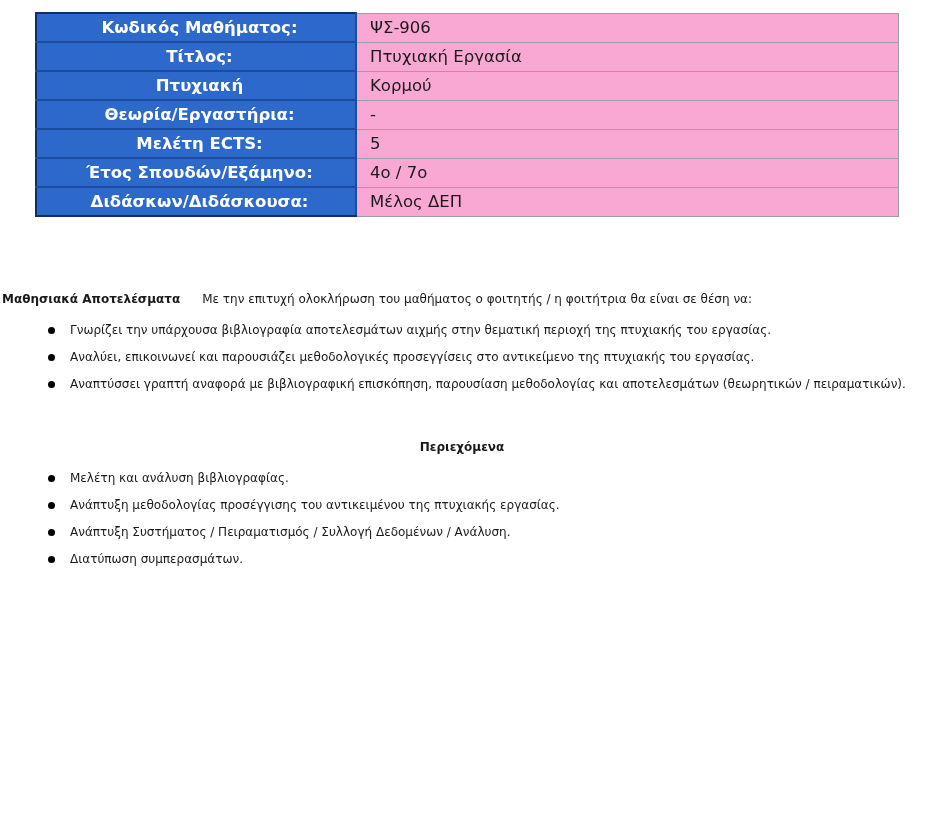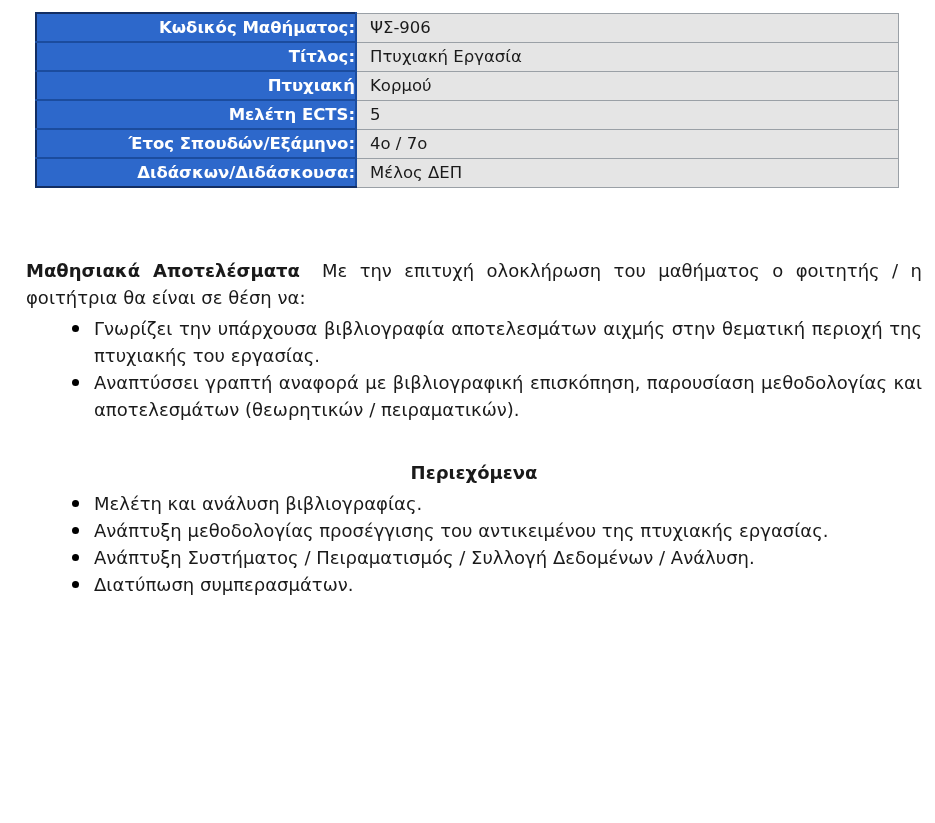--- a/index.html
+++ b/index.html
@@ -30,41 +30,41 @@
     height: 29px;
     font-size: 16.5px;
     vertical-align: middle;
     box-sizing: border-box;
     padding: 0;
   }
   table.course-table th {
     width: 320px;
     background: var(--label-bg, #2d68cb);
     color: var(--label-color, #ffffff);
-    text-align: right;
+    text-align: center;
     font-weight: bold;
     padding-left: 7px;
     border: 2px solid #1b4c9e;
     border-left-color: #122e63;
   }
   table.course-table tr:first-child th { border-top-color: #122e63; }
   table.course-table tr:last-child th { border-bottom-color: #122e63; }
   table.course-table td {
     width: 542px;
-    background: #e5e5e5;
+    background: #f9a8d4;
     color: var(--value-color, #1a1a1a);
     padding-left: 13px;
     border: 1.5px solid #9aa0a6;
     font-weight: normal;
   }
 
   
   .content {
-    margin: 69px 13px 0 26px;
-    font-size: 18px;
+    margin: 69px 13px 0 2px;
+    font-size: 12px;
     line-height: 27px;
     text-align: justify;
     hyphens: manual;
     -webkit-hyphens: manual;
   }
   .section { margin: 0; }
   .section + .section { margin-top: 36px; }
   .section-title {
     font-weight: bold;
     margin-right: 22px;
@@ -109,40 +109,45 @@
       </tr>
       <tr>
         <th>Τίτλος:</th>
         <td>Πτυχιακή Εργασία</td>
       </tr>
       <tr>
         <th>Πτυχιακή</th>
         <td>Κορμού</td>
       </tr>
       <tr>
+        <th>Θεωρία/Εργαστήρια:</th>
+        <td>-</td>
+      </tr>
+      <tr>
         <th>Μελέτη ECTS:</th>
         <td>5</td>
       </tr>
       <tr>
         <th>Έτος Σπουδών/Εξάμηνο:</th>
         <td>4ο / 7ο</td>
       </tr>
       <tr>
         <th>Διδάσκων/Διδάσκουσα:</th>
         <td>Μέλος ΔΕΠ</td>
       </tr>
     </tbody>
   </table>
 
   <div class="content">
 
     <div class="section">
       <p class="intro"><span class="section-title">Μαθησιακά Αποτελέσματα</span><span>Με την επιτυχή ολοκλήρωση του μαθήματος ο φοιτητής / η φοιτήτρια θα είναι σε θέση να:</span></p>
       <ul class="bullets">
         <li>Γνωρίζει την υπάρχουσα βιβλιογραφία αποτελεσμάτων αιχμής στην θεματική περιοχή της πτυ­χιακής του εργασίας.</li>
+        <li>Αναλύει, επικοινωνεί και παρουσιάζει μεθοδολογικές προσεγγίσεις στο αντικείμενο της πτυχια­κής του εργασίας.</li>
         <li>Αναπτύσσει γραπτή αναφορά με βιβλιογραφική επισκόπηση, παρουσίαση μεθοδολογίας και αποτελεσμάτων (θεωρητικών / πειραματικών).</li>
       </ul>
     </div>
 
     <div class="section">
       <span class="section-title block">Περιεχόμενα</span>
       <ul class="bullets">
         <li>Μελέτη και ανάλυση βιβλιογραφίας.</li>
         <li>Ανάπτυξη μεθοδολογίας προσέγγισης του αντικειμένου της πτυχιακής εργασίας.</li>
         <li>Ανάπτυξη Συστήματος / Πειραματισμός / Συλλογή Δεδομένων / Ανάλυση.</li>

